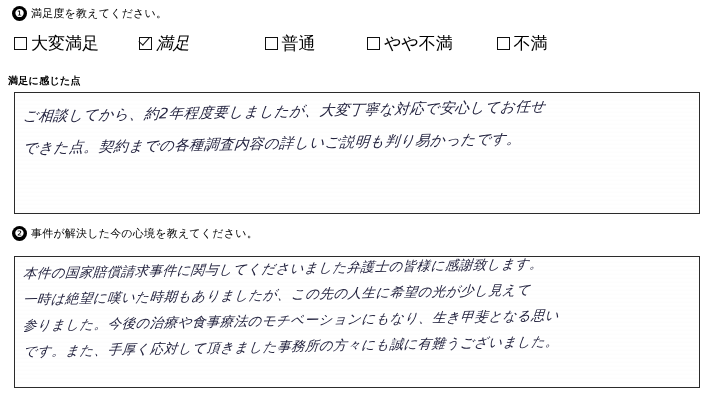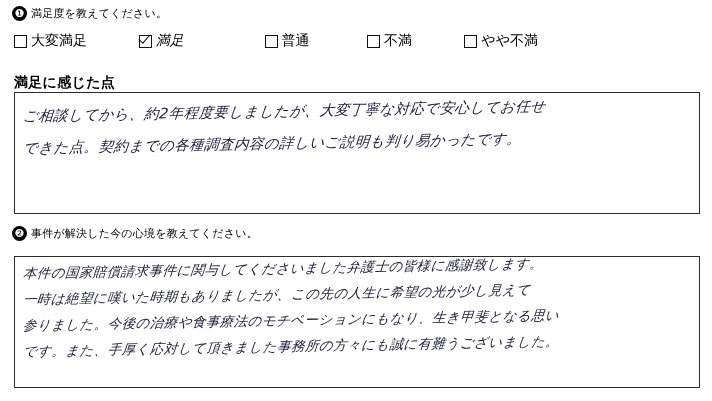--- a/index.html
+++ b/index.html
@@ -62,21 +62,21 @@
     left: 14px;
     top: 32px;
     width: 580px;
     display: flex;
     align-items: center;
   }
   .choice {
     display: flex;
     align-items: center;
     gap: 4px;
-    font-size: 14px;
+    font-size: 17px;
     white-space: nowrap;
   }
   .choice.c0 { width: 128px; }
   .choice.c1 { width: 129px; font-style: italic; }
   .choice.c2 { width: 105px; font-family: Liberation Serif, serif; }
   .choice.c3 { width: 133px; }
   .choice.c4 { width: 100px; }
   .box {
     position: relative;
     display: inline-block;
@@ -94,23 +94,23 @@
     width: 5px;
     height: 9px;
     border: solid #101010;
     border-width: 0 1.6px 1.6px 0;
     transform: rotate(42deg);
   }
 
   
   .sub-label {
     position: absolute;
-    left: 14px;
+    left: 8px;
     top: 74px;
-    font-size: 14px;
+    font-size: 10px;
     font-weight: bold;
     letter-spacing: 0.3px;
   }
 
   
   .answer-box {
     position: absolute;
     border: 1px solid #2b2b2b;
     background: #ffffff;
     overflow: hidden;
@@ -181,27 +181,27 @@
       <span>大変満足</span>
     </label>
     <label class="choice c1">
       <span class="box checked"></span>
       <span>満足</span>
     </label>
     <label class="choice c2">
       <span class="box"></span>
       <span>普通</span>
     </label>
+    <label class="choice c3">
+      <span class="box"></span>
+      <span>やや不満</span>
+    </label>
     <label class="choice c4">
       <span class="box"></span>
       <span>不満</span>
-    </label>
-    <label class="choice c3">
-      <span class="box"></span>
-      <span>やや不満</span>
     </label>
   </div>
 
   <div class="sub-label">満足に感じた点</div>
 
   <div class="answer-box box1">
     <div class="handwriting">
       <div class="hw-line">ご相談してから、約2年程度要しましたが、大変丁寧な対応で安心してお任せ</div>
       <div class="hw-line">できた点。契約までの各種調査内容の詳しいご説明も判り易かったです。</div>
     </div>

